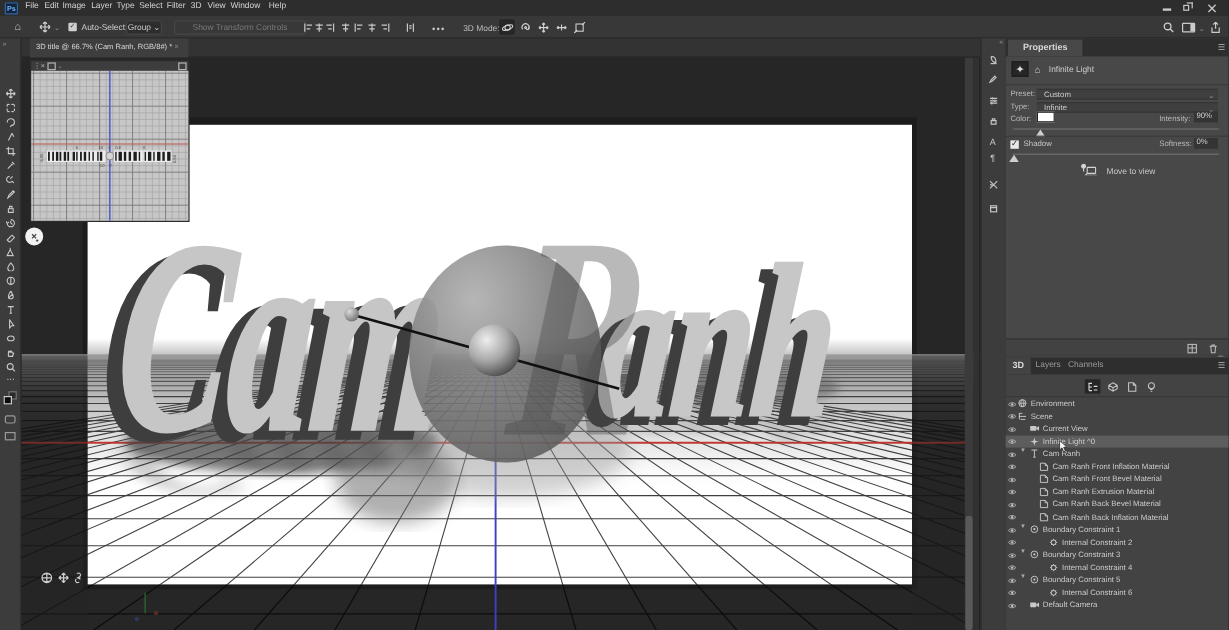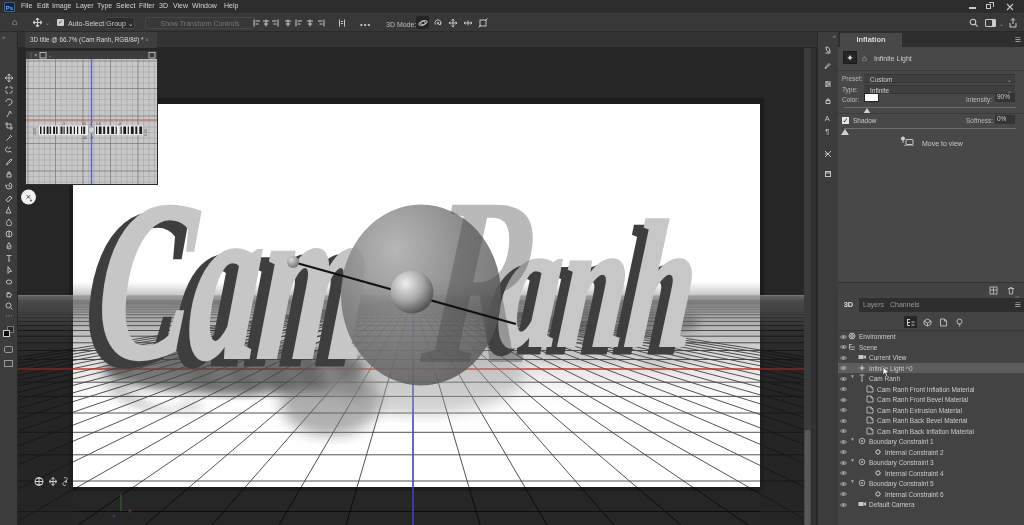--- a/index.html
+++ b/index.html
@@ -510,21 +510,21 @@
       <svg width="8" height="8" viewBox="0 0 8 8" style="position:absolute;left:6px;top:118px" fill="none" stroke-width="1">
         <path d="M1 1 l6 6 M7 1 l-6 6 M1 4 l2 0" stroke="#c4c4c4"></path>
       </svg>
       <svg width="8" height="8" viewBox="0 0 8 8" style="position:absolute;left:6px;top:138px" fill="none" stroke-width="1">
         <rect x="1.5" y="1.5" width="5" height="5" stroke="#c4c4c4"></rect>
         <path d="M1.5 3 h5" stroke="#c4c4c4"></path>
       </svg>
     </div>
 <div style="position:absolute;left:838px;top:32px;width:186px;height:264px;background:#484848">
       <div style="position:absolute;left:0;top:0;width:186px;height:15px;background:#2e2e2e">
-        <div style="position:absolute;left:2px;top:1px;width:62px;height:14px;background:#484848;color:#d8d8d8;font-size:7.5px;font-weight:bold;line-height:14px;text-align:center">Inflation</div>
+        <div style="position:absolute;left:2px;top:1px;width:62px;height:14px;background:#484848;color:#d8d8d8;font-size:7.5px;font-weight:bold;line-height:14px;text-align:center">Properties</div>
         <div style="position:absolute;right:3px;top:4px;color:#bbb;font-size:7px">☰</div>
       </div>
       <div style="position:absolute;left:5px;top:19px;width:14px;height:13px;background:#262626;border:1px solid #1c1c1c">
         <div style="color:#ddd;font-size:9px;text-align:center;line-height:13px">✦</div>
       </div>
       <div style="position:absolute;left:24px;top:22px;color:#c9c9c9;font-size:8px">⌂</div>
       <div style="position:absolute;left:36px;top:23px;color:#cccccc;font-size:7px">Infinite Light</div>
       <div style="position:absolute;left:0;top:38px;width:186px;border-top:1px solid #3a3a3a"></div>
       <div style="position:absolute;left:4px;top:43px;color:#b9b9b9;font-size:6.5px">Preset:</div>
       <div style="position:absolute;left:26px;top:42px;width:151px;height:9px;background:#3f3f3f;border-top:1px solid #353535;border-bottom:1px solid #353535">

